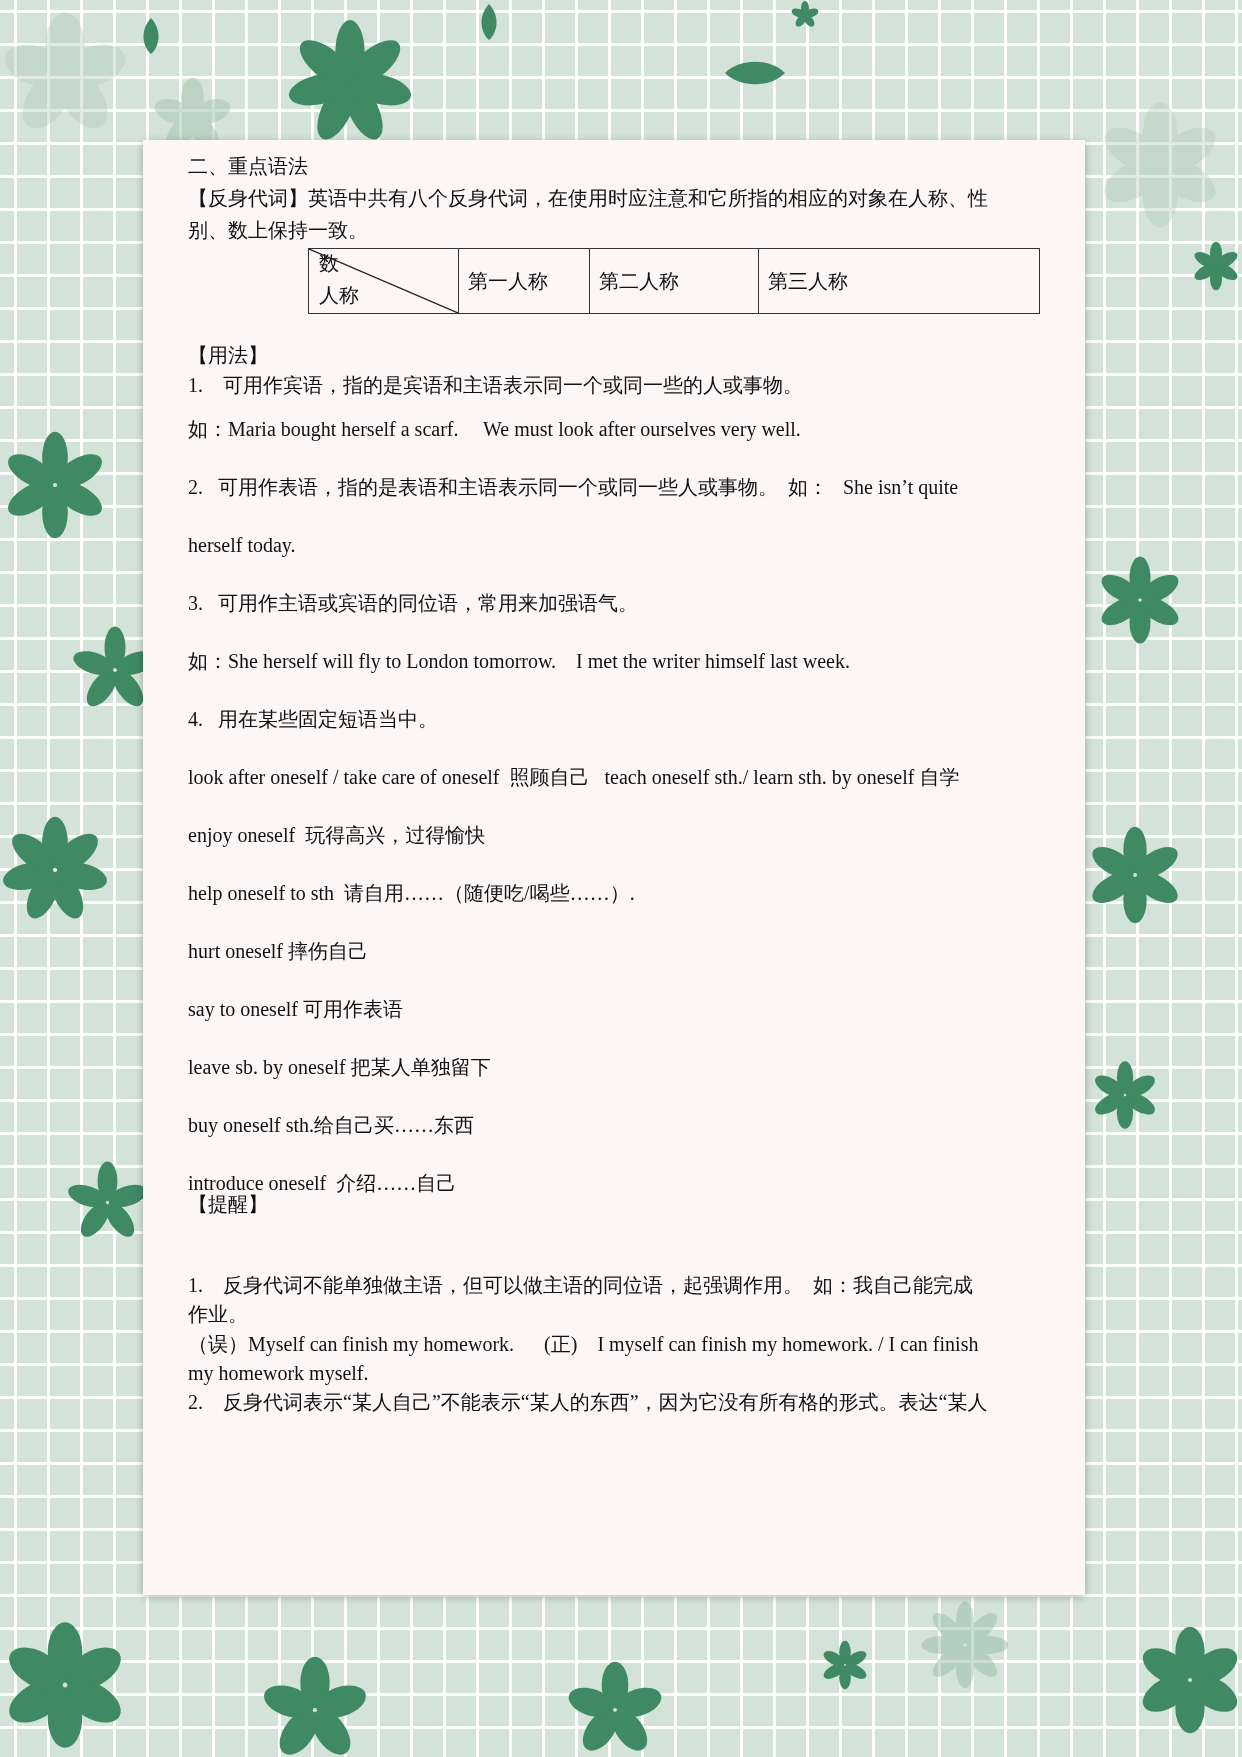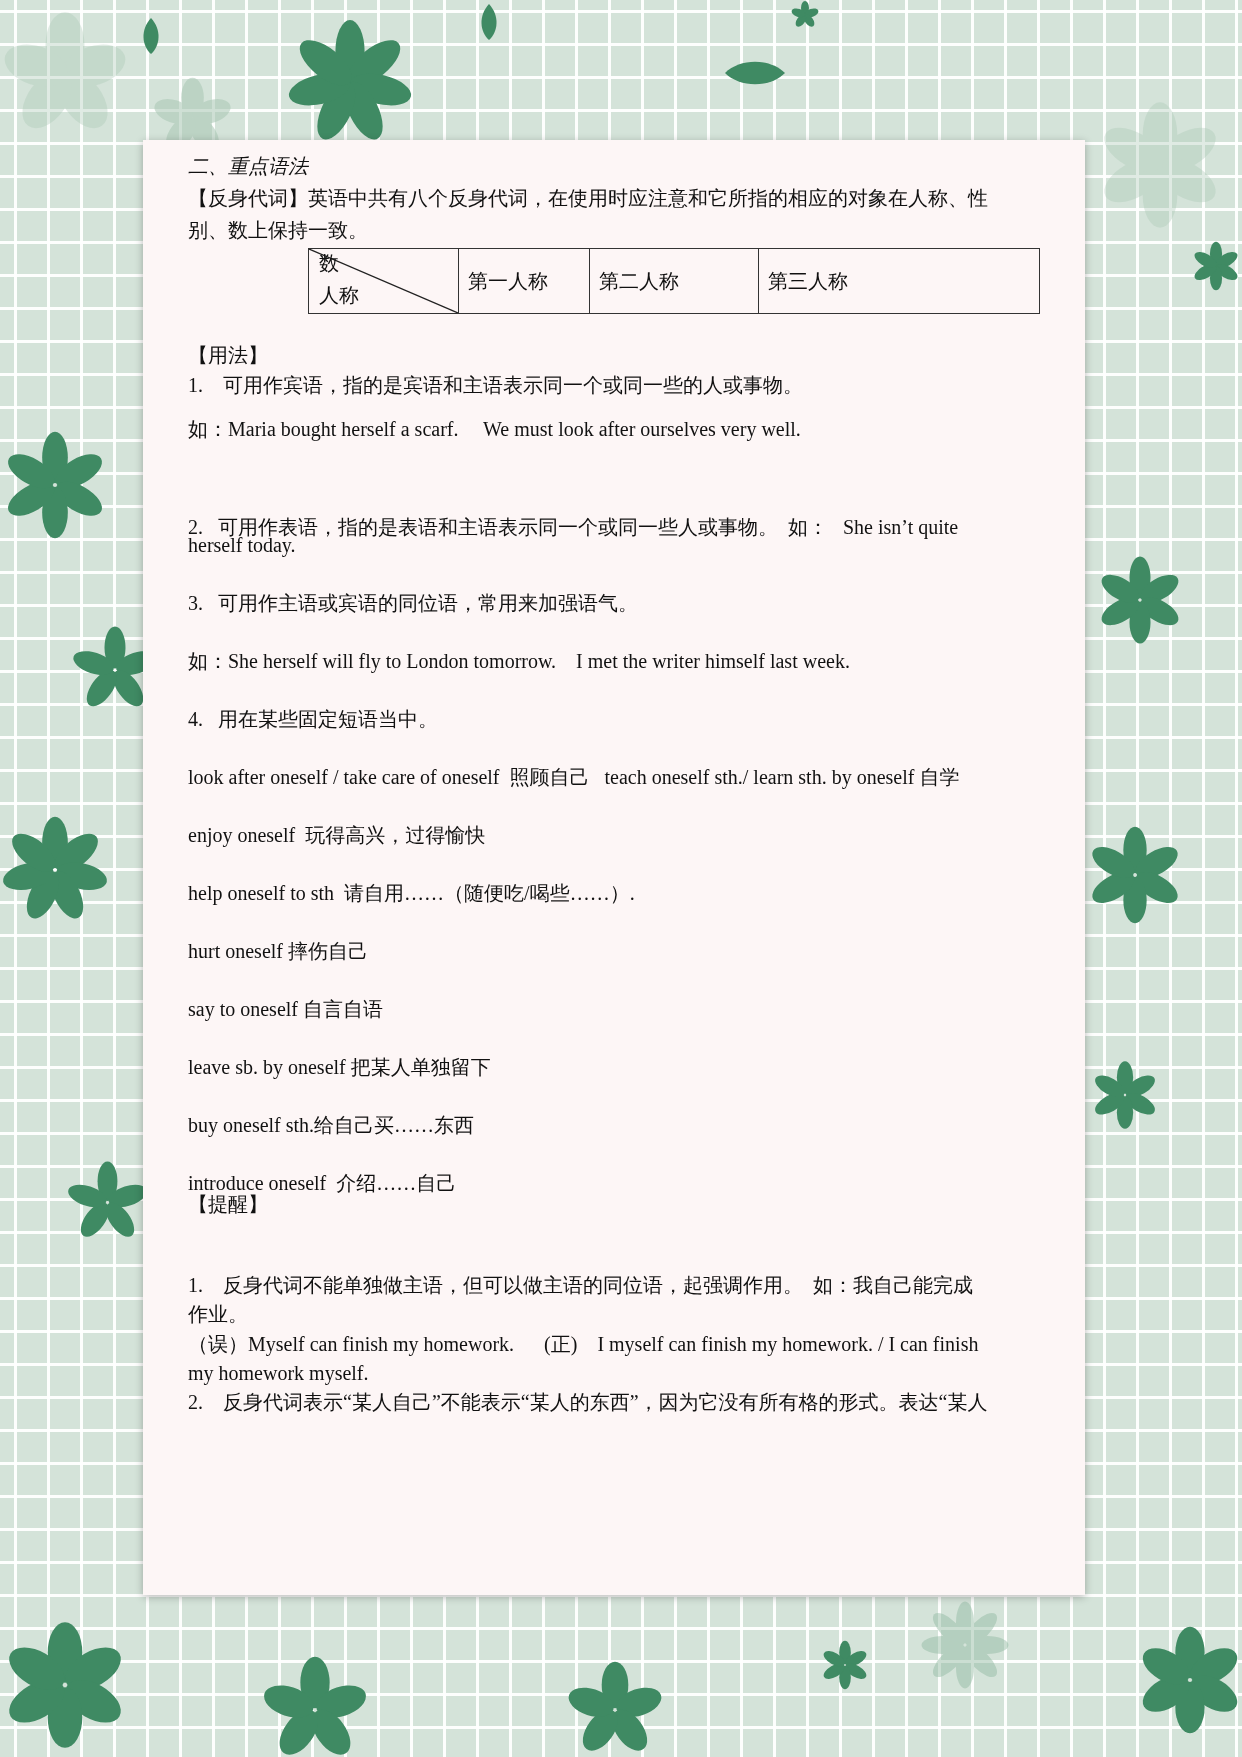--- a/index.html
+++ b/index.html
@@ -279,21 +279,21 @@
         <ellipse rx="12" ry="28" cy="-30" transform="rotate(180)"></ellipse>
         <ellipse rx="12" ry="28" cy="-30" transform="rotate(225)"></ellipse>
         <ellipse rx="12" ry="28" cy="-30" transform="rotate(270)"></ellipse>
         <ellipse rx="12" ry="28" cy="-30" transform="rotate(315)"></ellipse>
       </g>
     </svg>
 </div>
 
 <div class="page">
   <div class="content">
-    <div class="ln" style="top:14px;font-style:italic;">二、重点语法</div>
+    <div class="ln" style="top:14px;">二、重点语法</div>
     <div class="ln" style="top:46px;">【反身代词】英语中共有八个反身代词，在使用时应注意和它所指的相应的对象在人称、性</div>
     <div class="ln" style="top:78px;">别、数上保持一致。</div>
 
     <table class="pron">
       <tbody>
           <tr class="head">
         <td class="diag">
           <svg width="149" height="64">
                 <line x1="0" y1="0" x2="149" y2="64" stroke="#222" stroke-width="1.3"></line>
               </svg>
@@ -303,31 +303,31 @@
         <td style="width:112px;">第一人称</td>
         <td style="width:150px;">第二人称</td>
         <td style="width:262px;">第三人称</td>
       </tr>
     </tbody>
       </table>
 
     <div class="ln" style="top:203px;">【用法】</div>
     <div class="ln" style="top:233px;white-space:pre;">1.    可用作宾语，指的是宾语和主语表示同一个或同一些的人或事物。</div>
     <div class="ln" style="top:277px;white-space:pre;text-align:center;">如：Maria bought herself a scarf.     We must look after ourselves very well.</div>
-    <div class="ln" style="top:335px;white-space:pre;margin-top:40px;">2.   可用作表语，指的是表语和主语表示同一个或同一些人或事物。  如：   She isn’t quite</div>
+    <div class="ln" style="top:335px;white-space:pre;">2.   可用作表语，指的是表语和主语表示同一个或同一些人或事物。  如：   She isn’t quite</div>
     <div class="ln" style="top:393px;white-space:pre;">herself today.</div>
     <div class="ln" style="top:451px;white-space:pre;">3.   可用作主语或宾语的同位语，常用来加强语气。</div>
     <div class="ln" style="top:509px;white-space:pre;">如：She herself will fly to London tomorrow.    I met the writer himself last week.</div>
     <div class="ln" style="top:567px;white-space:pre;">4.   用在某些固定短语当中。</div>
 
     <div class="ln" style="top:625px;white-space:pre;">look after oneself / take care of oneself  照顾自己   teach oneself sth./ learn sth. by oneself 自学</div>
     <div class="ln" style="top:683px;white-space:pre;">enjoy oneself  玩得高兴，过得愉快</div>
     <div class="ln" style="top:741px;white-space:pre;">help oneself to sth  请自用……（随便吃/喝些……）.</div>
     <div class="ln" style="top:799px;white-space:pre;">hurt oneself 摔伤自己</div>
-    <div class="ln" style="top:857px;white-space:pre;">say to oneself 自言自语</div>
+    <div class="ln" style="top:857px;white-space:pre;">say to oneself 可用作表语</div>
     <div class="ln" style="top:915px;white-space:pre;">leave sb. by oneself 把某人单独留下</div>
     <div class="ln" style="top:973px;white-space:pre;text-align:right;">buy oneself sth.给自己买……东西</div>
     <div class="ln" style="top:1031px;white-space:pre;">introduce oneself  介绍……自己</div>
 
     <div class="ln" style="top:1052px;">【提醒】</div>
     <div class="ln" style="top:1133px;white-space:pre;">1.    反身代词不能单独做主语，但可以做主语的同位语，起强调作用。  如：我自己能完成</div>
     <div class="ln" style="top:1162px;white-space:pre;">作业。</div>
     <div class="ln" style="top:1192px;white-space:pre;">（误）Myself can finish my homework.      (正)    I myself can finish my homework. / I can finish</div>
     <div class="ln" style="top:1221px;white-space:pre;">my homework myself.</div>
     <div class="ln" style="top:1250px;white-space:pre;">2.    反身代词表示“某人自己”不能表示“某人的东西”，因为它没有所有格的形式。表达“某人</div>

